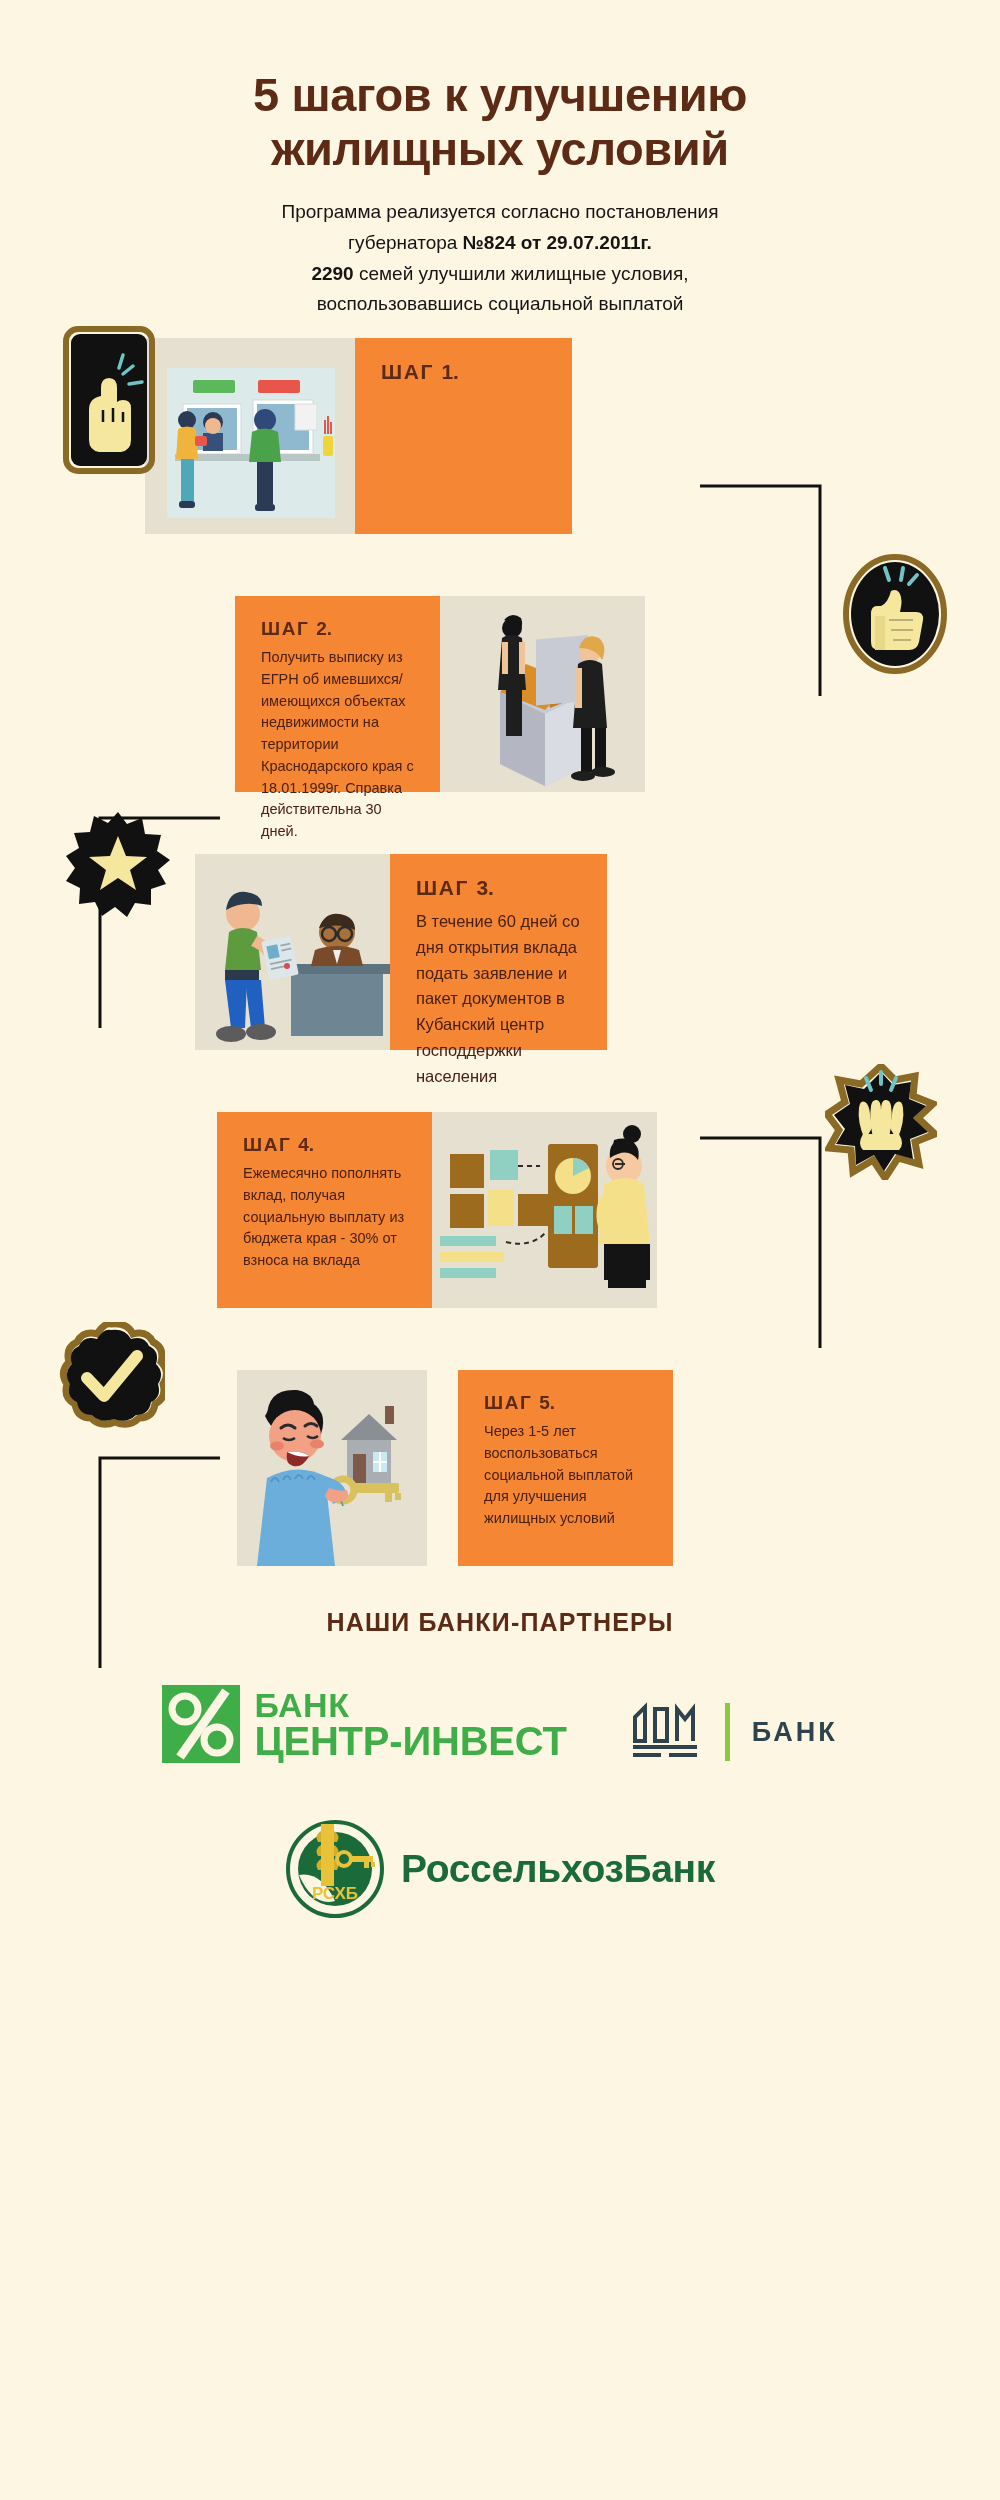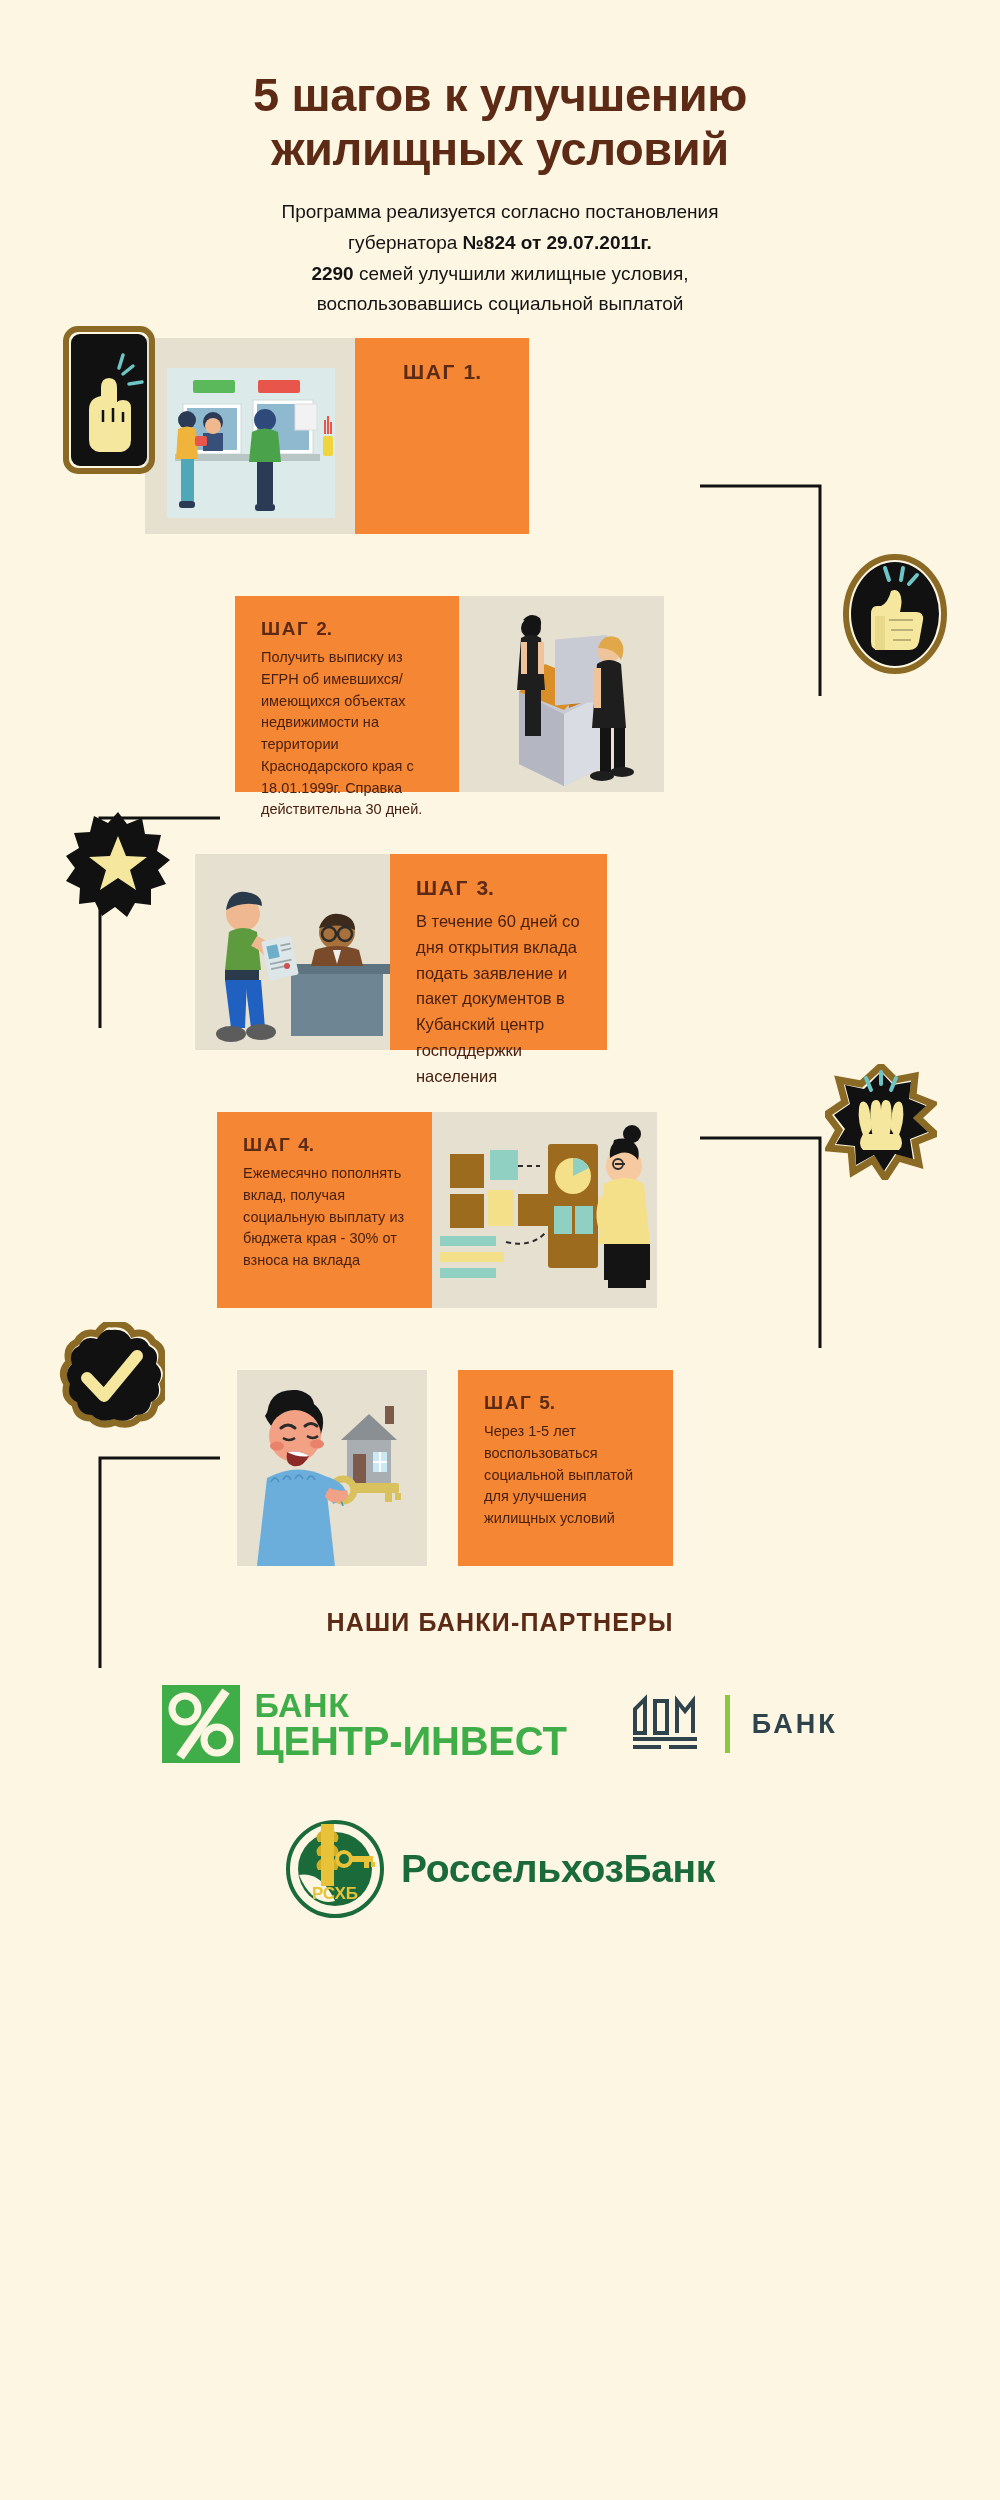--- a/index.html
+++ b/index.html
@@ -109,21 +109,21 @@
     text-align: center;
     margin-top: 42px;
     font-size: 25px;
     font-weight: 700;
     letter-spacing: 1.2px;
     color: #5C2A15;
   }
 
   .logos-row {
     display: flex;
-    align-items: center;
+    align-items: flex-end;
     justify-content: center;
     gap: 64px;
     margin-top: 48px;
   }
   .logos-row-2 {
     display: flex;
     align-items: center;
     justify-content: center;
     margin-top: 56px;
   }
@@ -226,42 +226,42 @@
 
             <circle cx="120" cy="82" r="11" fill="#2F4A7A"></circle>
             <path d="M107 94 q13 -7 26 0 l3 30 h-32z" fill="#4AA34A"></path>
             <rect x="112" y="124" width="16" height="42" fill="#2B3A55"></rect>
             <rect x="110" y="166" width="20" height="7" rx="3" fill="#2B3A55"></rect>
 
             <rect x="178" y="98" width="10" height="20" rx="2" fill="#F0D43C"></rect>
             <path d="M180 96 v-14 M183 96 v-18 M186 96 v-12" stroke="#E8564B" stroke-width="2"></path>
           </svg>
         </div>
-        <div class="panel" style="width:174px;height:196px;text-align:center;">
+        <div class="panel" style="width:217px;height:196px;">
           <div class="step-label">
             <span>ШАГ</span> <span class="num">1.</span>
           </div>
         </div>
       </div>
 
       <div class="badge" style="left:-22px; top:-12px;">
         <svg width="92" height="148" viewBox="0 0 92 148">
           <rect x="3" y="3" width="86" height="142" rx="12" fill="none" stroke="#8A6A24" stroke-width="6"></rect>
           <rect x="8" y="8" width="76" height="132" rx="9" fill="#111"></rect>
           <path d="M38 118 v-56 q0 -10 8 -10 t8 10 v30" fill="#F5E79E"></path>
           <path d="M38 70 q-12 2 -12 14 v30 q0 10 10 12 h22 q10 -2 10 -12 v-32 q0 -8 -8 -8 t-8 8" fill="#F5E79E"></path>
           <path d="M40 84 v12 M50 82 v14 M60 86 v10" stroke="#111" stroke-width="2.5" fill="none"></path>
           <path d="M60 48 l10 -8 M66 58 l13 -2 M56 42 l4 -13" stroke="#6EC5C5" stroke-width="3.5" stroke-linecap="round"></path>
         </svg>
       </div>
     </div>
 
     <div class="step" style="height:196px; margin-top:62px;">
       <div class="step-inner" style="left:150px;">
-        <div class="panel small" style="width:224px;height:196px;">
+        <div class="panel small" style="width:205px;height:196px;">
           <div class="step-label">
             <span>ШАГ</span> <span class="num">2.</span>
           </div>
           <div class="step-text">Получить выписку из ЕГРН об имевшихся/имеющихся объектах недвижимости на территории Краснодарского края с 18.01.1999г. Справка действительна 30 дней.</div>
         </div>
         <div class="illus" style="width:205px;height:196px;">
           <svg width="205" height="196" viewBox="0 0 205 196">
             <rect width="205" height="196" fill="#E5E0D0"></rect>
 
             <path d="M60 96 l45 -22 l45 22 v72 l-45 22 l-45 -22z" fill="#C9CBD4"></path>

